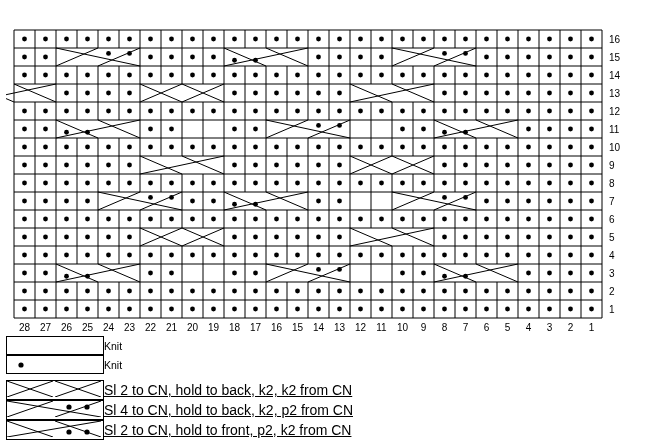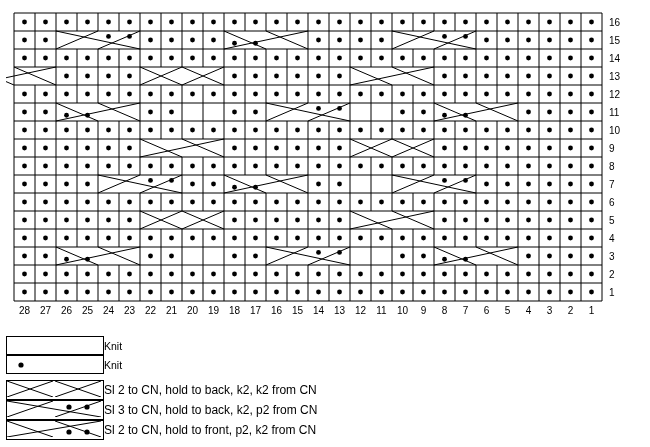--- a/index.html
+++ b/index.html
@@ -1,26 +1,26 @@
 <!DOCTYPE html>
 <html><head>
 <meta charset="utf-8">
 <style>
   html,body{margin:0;padding:0;background:#ffffff;}
   body{width:650px;height:447px;font-family:"Liberation Sans",sans-serif;position:relative;overflow:hidden;}
 
-  #chart-wrap{position:absolute;left:6px;top:7px;}
+  #chart-wrap{position:absolute;left:6px;top:24px;}
   svg{display:block;}
 
   .legend-wrap{position:absolute;left:6px;top:336px;}
   .legend-table{border-collapse:collapse;}
   .legend-table td{padding:0;margin-left:12px;}
   .lg-sym{width:96px;height:18px;border:1px solid #000;position:relative;background:#fff;}
   .lg-txt{font-size:10.5px;color:#000;padding-left:5px;white-space:nowrap;vertical-align:middle;}
-  .lg-txt.small{font-size:12px;}
+  .lg-txt.small{font-size:14px;text-decoration:underline;}
   .gap-row td{height:6px;border:none;}
 </style>
 </head>
 <body>
 
 <div id="chart-wrap">
   <svg id="chart-svg" width="640" height="320">
       <line x1="8" y1="6" x2="596" y2="6" stroke="#000000" stroke-width="1"></line>
       <line x1="8" y1="24" x2="596" y2="24" stroke="#000000" stroke-width="1"></line>
       <line x1="8" y1="42" x2="596" y2="42" stroke="#000000" stroke-width="1"></line>
@@ -982,21 +982,21 @@
             <div class="lg-sym">
         <svg width="94" height="16">
           <line x1="0" y1="0" x2="94" y2="16" stroke="#000"></line>
           <line x1="0" y1="16" x2="46" y2="0" stroke="#000"></line>
           <line x1="48" y1="16" x2="94" y2="0" stroke="#000"></line>
           <circle cx="62" cy="6" r="2.6" fill="#000"></circle>
           <circle cx="80" cy="6" r="2.6" fill="#000"></circle>
         </svg>
       </div>
           </td>
-      <td class="lg-txt small">Sl 3 to CN, hold to back, k2, p2 from CN</td>
+      <td class="lg-txt small">Sl 4 to CN, hold to back, k2, p2 from CN</td>
     </tr>
     <tr>
       <td>
             <div class="lg-sym">
         <svg width="94" height="16">
           <line x1="0" y1="16" x2="94" y2="0" stroke="#000"></line>
           <line x1="0" y1="0" x2="46" y2="16" stroke="#000"></line>
           <line x1="48" y1="0" x2="94" y2="16" stroke="#000"></line>
           <circle cx="62" cy="11" r="2.6" fill="#000"></circle>
           <circle cx="80" cy="11" r="2.6" fill="#000"></circle>

